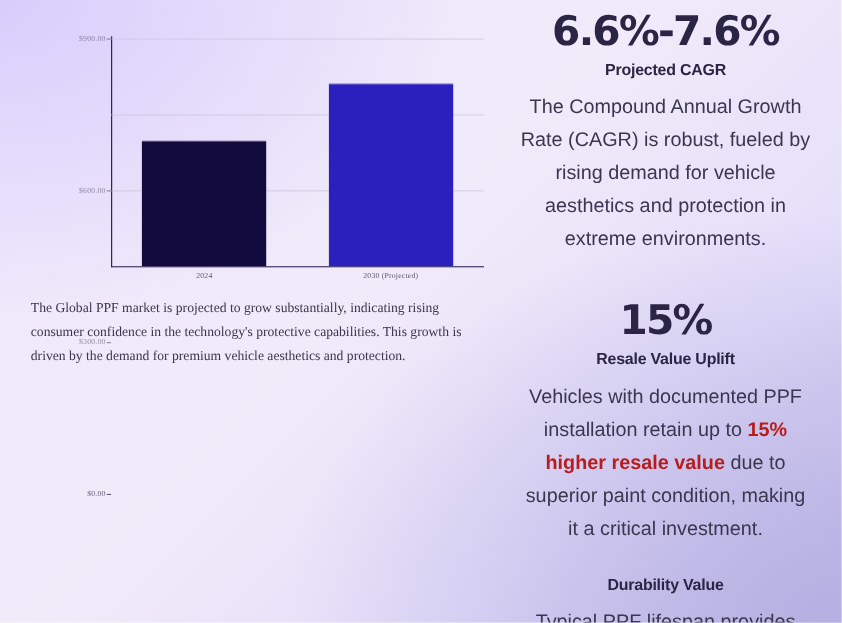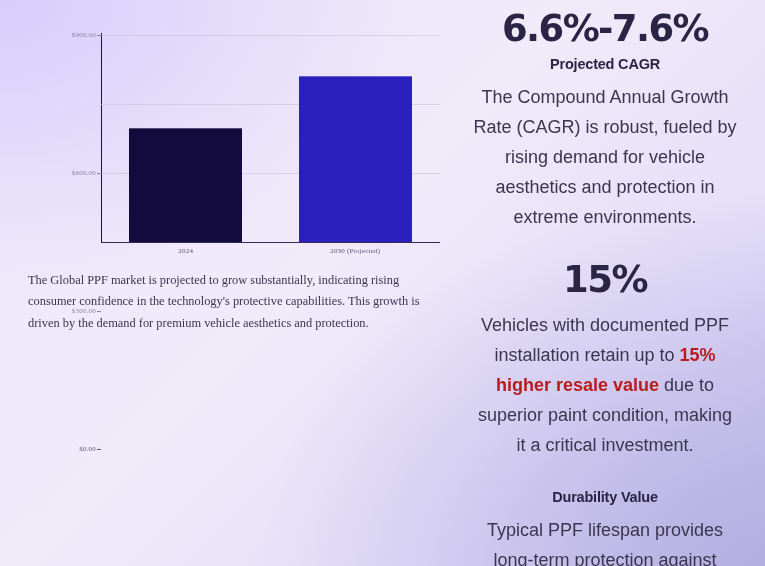--- a/index.html
+++ b/index.html
@@ -131,21 +131,21 @@
   }
 
   
   .right-col {
     width: 310px;
     padding: 8px 22px 0 12px;
     text-align: center;
   }
 
   .stat { margin-bottom: 8px; }
-  .stat:nth-child(2) { margin-top: 26px; }
+  .stat:nth-child(2) { margin-top: 38px; }
   .stat:nth-child(3) { margin-top: 28px; }
 
   .stat-value {
     font-family: "DejaVu Sans", sans-serif;
     font-weight: 700;
     font-size: 37px;
     line-height: 1.12;
     letter-spacing: -1.6px;
     color: #2b2545;
   }
@@ -212,20 +212,21 @@
   <div class="right-col">
 
     <div class="stat">
       <div class="stat-value">6.6%-7.6%</div>
       <div class="stat-title">Projected CAGR</div>
       <div class="stat-desc">The Compound Annual Growth Rate (CAGR) is robust, fueled by rising demand for vehicle aesthetics and protection in extreme environments.</div>
     </div>
 
     <div class="stat">
       <div class="stat-value">15%</div>
+      <div class="stat-title">Resale Value Uplift</div>
       <div class="stat-desc">Vehicles with documented PPF installation retain up to <b>15% higher resale value</b> due to superior paint condition, making it a critical investment.</div>
     </div>
 
     <div class="stat">
       <div class="stat-title">Durability Value</div>
       <div class="stat-desc">Typical PPF lifespan provides long-term protection against environmental damage, depending on material quality and professional installation.</div>
     </div>
 
   </div>
 </div>

